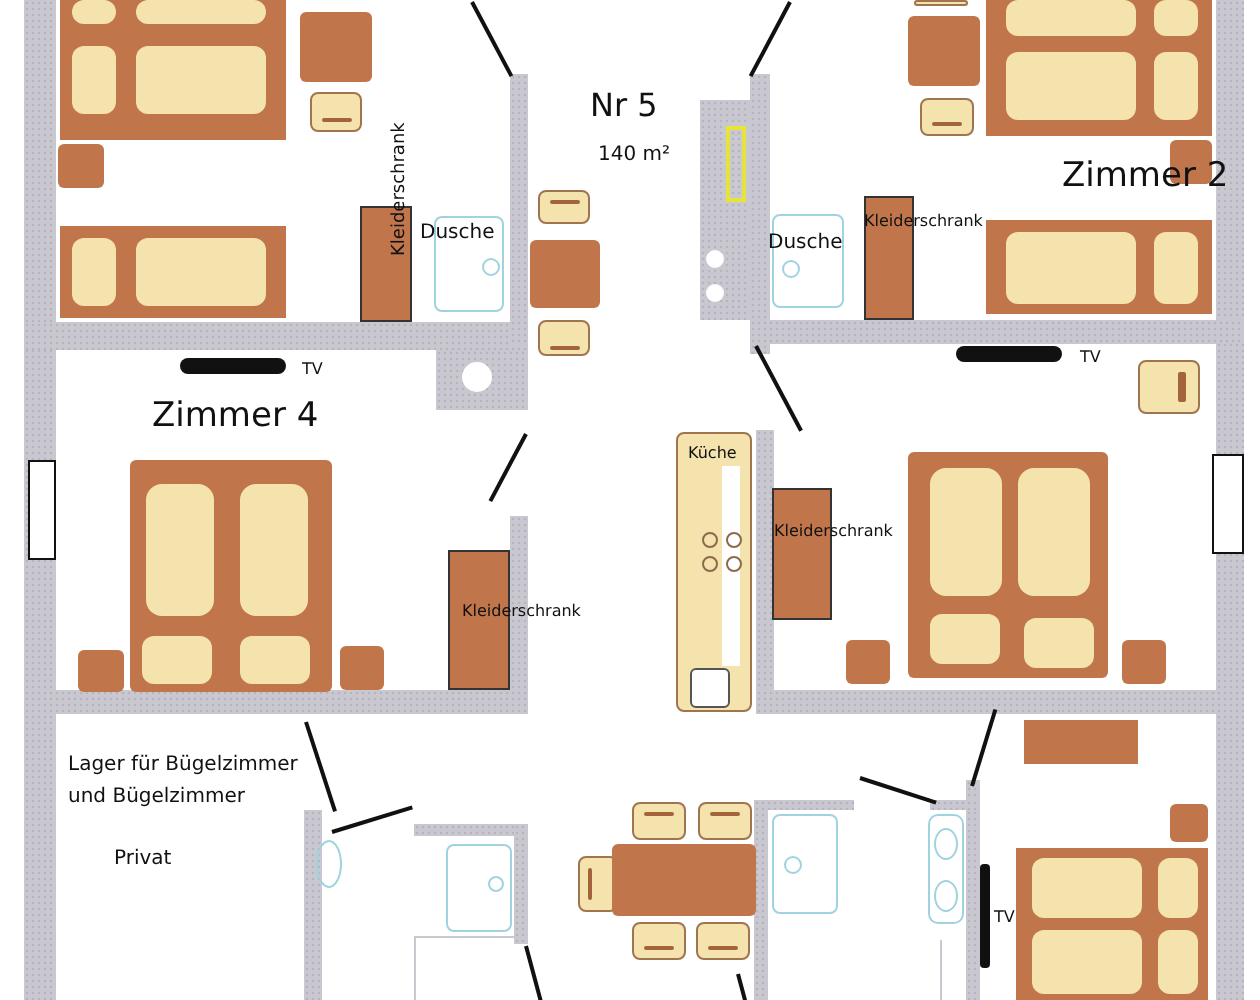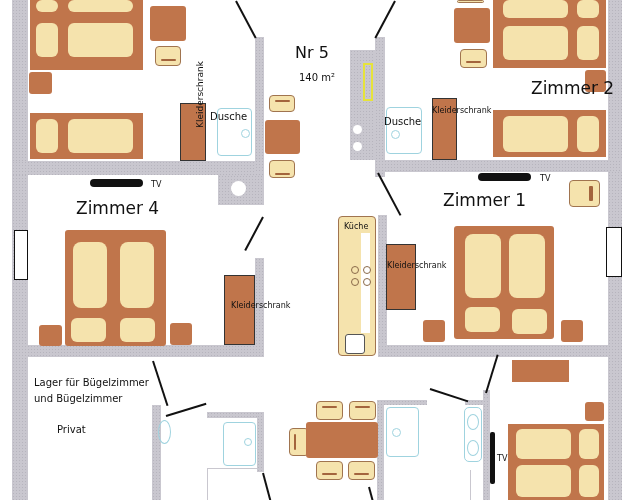--- a/index.html
+++ b/index.html
@@ -133,21 +133,20 @@
   <div style="position:absolute;left:363px;top:266px;width:6px;height:6px;border:1px solid #8a6a4a;border-radius:50%;"></div>
   <div style="position:absolute;left:351px;top:278px;width:6px;height:6px;border:1px solid #8a6a4a;border-radius:50%;"></div>
   <div style="position:absolute;left:363px;top:278px;width:6px;height:6px;border:1px solid #8a6a4a;border-radius:50%;"></div>
   <div style="position:absolute;left:345px;top:334px;width:18px;height:18px;border:1px solid #555;border-radius:3px;background:#fff;"></div>
 
   <div class="tv" style="left:478px;top:173px;width:53px;height:8px;"></div>
   <div class="label tiny" style="left:540px;top:175px;">TV</div>
   <div class="chair" style="left:569px;top:180px;width:31px;height:27px;">
       <div class="bar" style="left:19px;top:5px;width:4px;height:15px;"></div>
     </div>
-  <div class="label room-title" style="left:443px;top:192px;">Zimmer 1</div>
   <div class="wood" style="left:386px;top:244px;width:30px;height:66px;border:1px solid #333;box-sizing:border-box;"></div>
   <div class="label tiny" style="left:387px;top:262px;">Kleiderschrank</div>
   <div class="wood" style="left:454px;top:226px;width:100px;height:113px;border-radius:3px;"></div>
   <div class="cream" style="left:465px;top:234px;width:36px;height:64px;border-radius:8px;"></div>
   <div class="cream" style="left:509px;top:234px;width:36px;height:64px;border-radius:8px;"></div>
   <div class="cream" style="left:465px;top:307px;width:35px;height:25px;"></div>
   <div class="cream" style="left:512px;top:309px;width:35px;height:25px;"></div>
   <div class="night" style="left:423px;top:320px;width:22px;height:22px;"></div>
   <div class="night" style="left:561px;top:320px;width:22px;height:22px;"></div>
   <div class="window" style="left:606px;top:227px;width:16px;height:50px;"></div>

